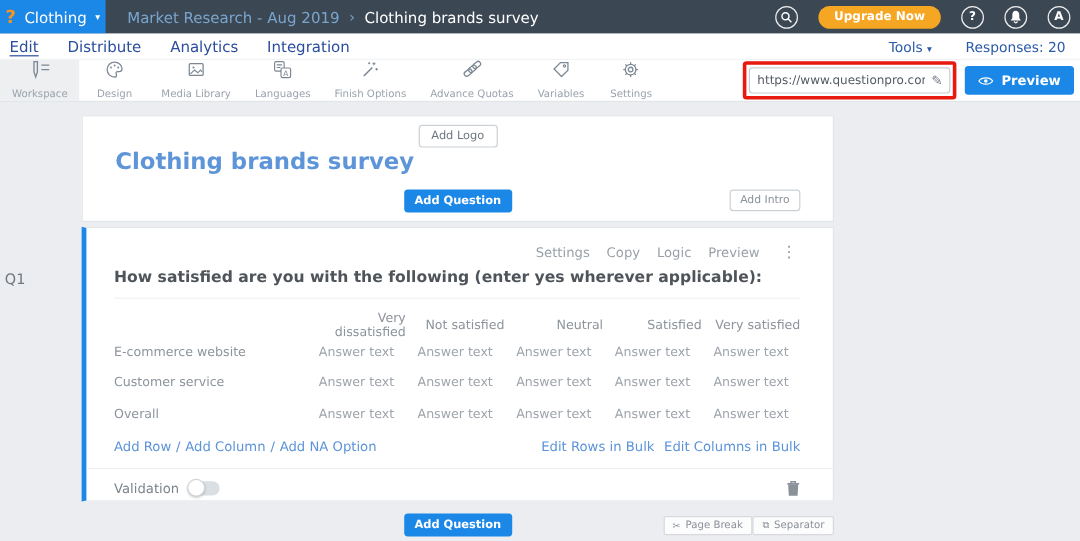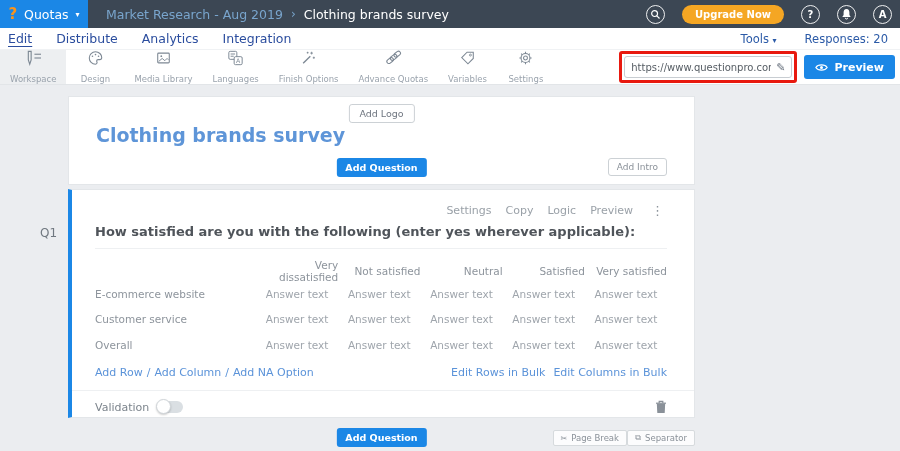--- a/index.html
+++ b/index.html
@@ -38,21 +38,21 @@
   .tb-item .tb-label { font-size:8.5px; color:#9aa3ad; white-space:nowrap; }
   .tb-right { margin-left:auto; display:flex; align-items:center; gap:7px; margin-right:5px; }
   .url-highlight { border:3px solid #e8190f; border-radius:3px; padding:2px; }
   .url-box { display:flex; align-items:center; border:1px solid #c8cdd2; border-radius:3px; background:#fff; height:22px; padding:0 6px; gap:5px; }
   .url-box input { border:none; outline:none; font-size:10px; color:#555c63; width:140px; font-family:inherit; }
   .url-box .pencil { color:#6b7480; font-size:11px; cursor:pointer; }
   .preview-btn { background:#1b87e6; color:#fff; border:none; border-radius:3px; height:24px; padding:0 11px; font-size:11px; font-weight:700; display:flex; align-items:center; gap:6px; cursor:pointer; font-family:inherit; }
 
   
   .content { position:absolute; top:85px; left:0; width:900px; height:366px; background:#ebedf0; }
-  .q-id { position:absolute; left:4px; top:141px; font-size:12px; color:#707880;margin-left:36px; }
+  .q-id { position:absolute; left:4px; top:141px; font-size:12px; color:#707880; }
 
   .card { position:absolute; left:68px; width:627px; background:#fff; border:1px solid #e3e6e9; }
   .card.header-card { top:11px; height:89px; }
   .add-logo-btn { position:absolute; top:7px; left:50%; transform:translateX(-50%); background:#fff; border:1px solid #ccd1d5; border-radius:3px; padding:3px 10px; font-size:9.5px; color:#6f7680; cursor:pointer; font-family:inherit; }
   .survey-title { position:absolute; left:27px; top:27px; font-size:19px; color:#5e95d8; cursor:pointer; }
   .btn-primary { background:#1b87e6; color:#fff; border:none; border-radius:3px; padding:4px 9px; font-size:9.5px; font-weight:700; cursor:pointer; font-family:inherit; }
   .add-question-top { position:absolute; left:50%; transform:translateX(-50%); bottom:7px; }
   .add-intro-btn { position:absolute; right:27px; bottom:8px; background:#fff; border:1px solid #ccd1d5; border-radius:3px; padding:3px 8px; font-size:9px; color:#8a9199; cursor:pointer; font-family:inherit; }
 
   .card.question-card { top:104px; height:229px; border-left:4px solid #1b87e6; }
@@ -86,21 +86,21 @@
   .separator-btn { right:0px; }
 </style>
 </head>
 <body>
 
 <div class="screen">
 
   <header class="topbar">
     <div class="brand">
       <span class="logo">?</span>
-      <span class="product">Quotas</span>
+      <span class="product">Clothing</span>
       <span class="caret">▾</span>
     </div>
     <div class="breadcrumb">
       <span class="parent">Market Research - Aug 2019</span>
       <span class="sep">›</span>
       <span class="current">Clothing brands survey</span>
     </div>
     <div class="topbar-right">
       <span class="icon-circle">
         <svg width="11" height="11" viewBox="0 0 12 12">

